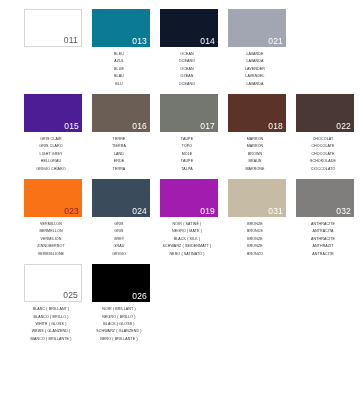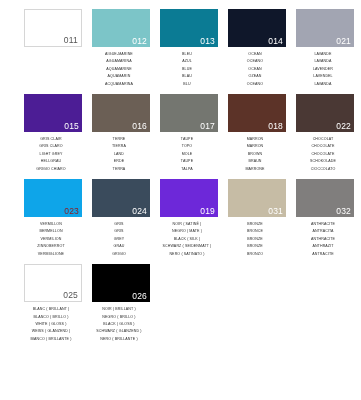--- a/index.html
+++ b/index.html
@@ -70,32 +70,20 @@
         </div>
         <div class="names">
           <span></span>
           <span></span>
           <span></span>
           <span></span>
           <span></span>
         </div>
       </div>
       <div class="cell">
-        <div class="swatch" style="background: rgb(124, 197, 200);">
-          <span class="code" style="color: rgb(255, 255, 255);">012</span>
-        </div>
-        <div class="names">
-          <span>AIGUE-MARINE</span>
-          <span>AGUAMARINA</span>
-          <span>AQUAMARINE</span>
-          <span>AQUAMARIN</span>
-          <span>ACQUAMARINA</span>
-        </div>
-      </div>
-      <div class="cell">
         <div class="swatch" style="background: rgb(11, 123, 148); text-align: center;">
           <span class="code" style="color: rgb(255, 255, 255);">013</span>
         </div>
         <div class="names">
           <span>BLEU</span>
           <span>AZUL</span>
           <span>BLUE</span>
           <span>BLAU</span>
           <span>BLU</span>
         </div>
@@ -182,21 +170,21 @@
           <span>CHOCOLAT</span>
           <span>CHOCOLATE</span>
           <span>CHOCOLATE</span>
           <span>SCHOKOLADE</span>
           <span>CIOCCOLATO</span>
         </div>
       </div>
     </div>
   <div class="row" id="row-2">
       <div class="cell">
-        <div class="swatch" style="background: #0ea5e9;">
+        <div class="swatch" style="background: #f97316;">
           <span class="code" style="color: rgb(141, 26, 31);">023</span>
         </div>
         <div class="names">
           <span>VERMILLON</span>
           <span>BERMELLON</span>
           <span>VERMILION</span>
           <span>ZINNOBERROT</span>
           <span>VERMIGLIONE</span>
         </div>
       </div>
@@ -206,21 +194,21 @@
         </div>
         <div class="names">
           <span>GRIS</span>
           <span>GRIS</span>
           <span>GREY</span>
           <span>GRAU</span>
           <span>GRIGIO</span>
         </div>
       </div>
       <div class="cell">
-        <div class="swatch" style="background: #6d28d9;">
+        <div class="swatch" style="background: #a21caf;">
           <span class="code" style="color: rgb(255, 255, 255);">019</span>
         </div>
         <div class="names">
           <span>NOIR ( SATINÉ )</span>
           <span>NEGRO ( MATE )</span>
           <span>BLACK ( SILK )</span>
           <span>SCHWARZ ( SEIDENMATT )</span>
           <span>NERO ( SATINATO )</span>
         </div>
       </div>

